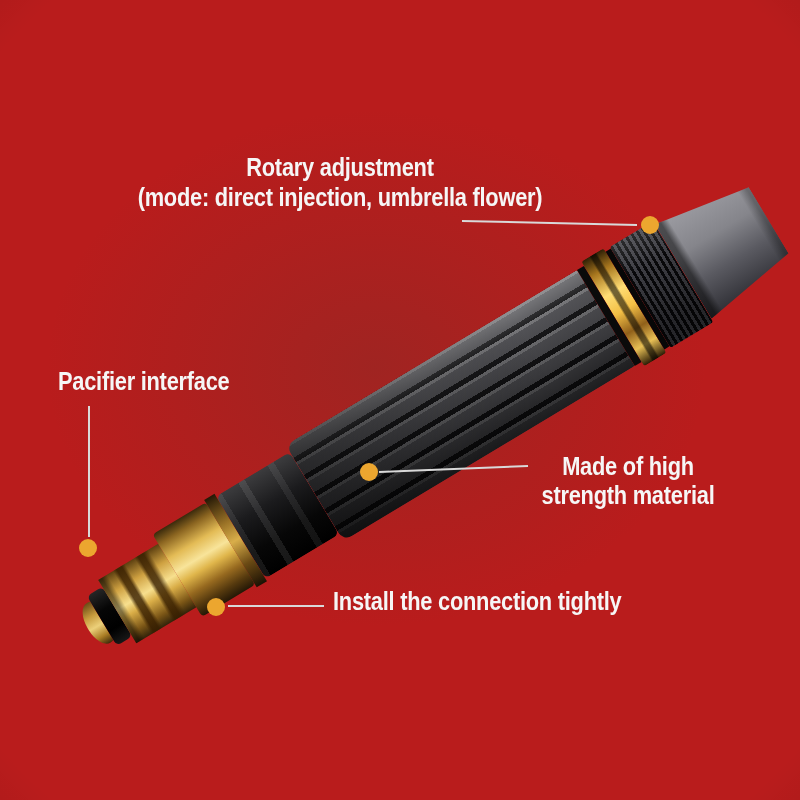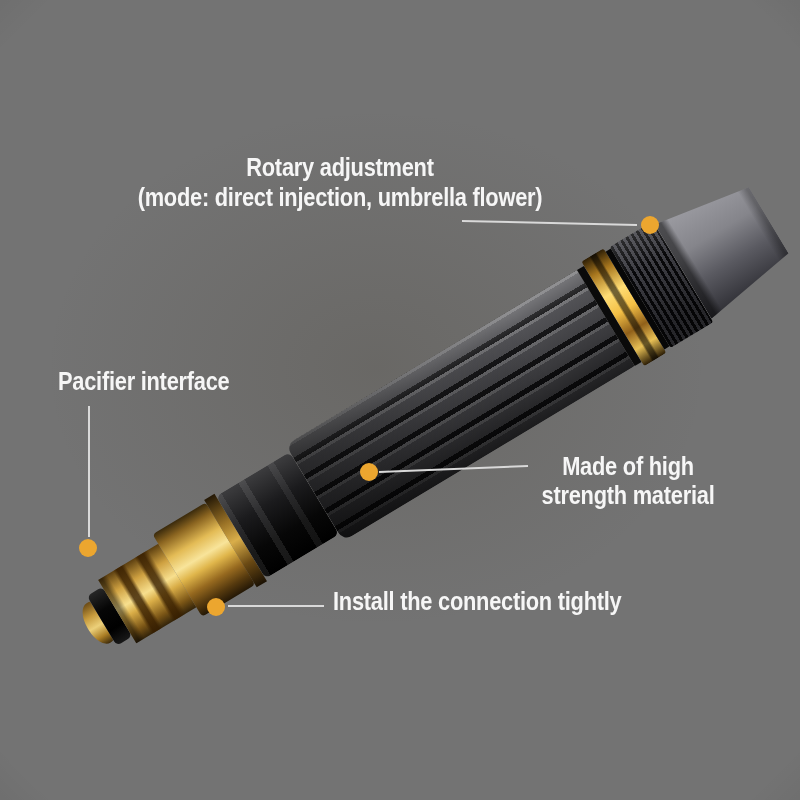--- a/index.html
+++ b/index.html
@@ -1,21 +1,21 @@
 <!DOCTYPE html>
 <html><head>
 <meta charset="utf-8">
 <style>
   html,body{margin:0;padding:0;}
   body{
     width:800px;height:800px;overflow:hidden;
     background:#131311;
     font-family:"Liberation Sans","DejaVu Sans",sans-serif;
   }
-  .stage{position:relative;width:800px;height:800px;background:#737373;overflow:hidden;}
+  .stage{position:relative;width:800px;height:800px;background:#b91c1c;overflow:hidden;}
   .vignette{
     position:absolute;inset:0;pointer-events:none;
     background:
       radial-gradient(460px 360px at 47% 46%, rgba(70,64,52,.22), rgba(20,20,18,0) 72%),
       radial-gradient(120% 120% at 50% 50%, rgba(0,0,0,0) 55%, rgba(0,0,0,.45) 100%);
   }
 
   
   .nozzle{
     position:absolute;left:87px;top:560px;height:130px;width:800px;

